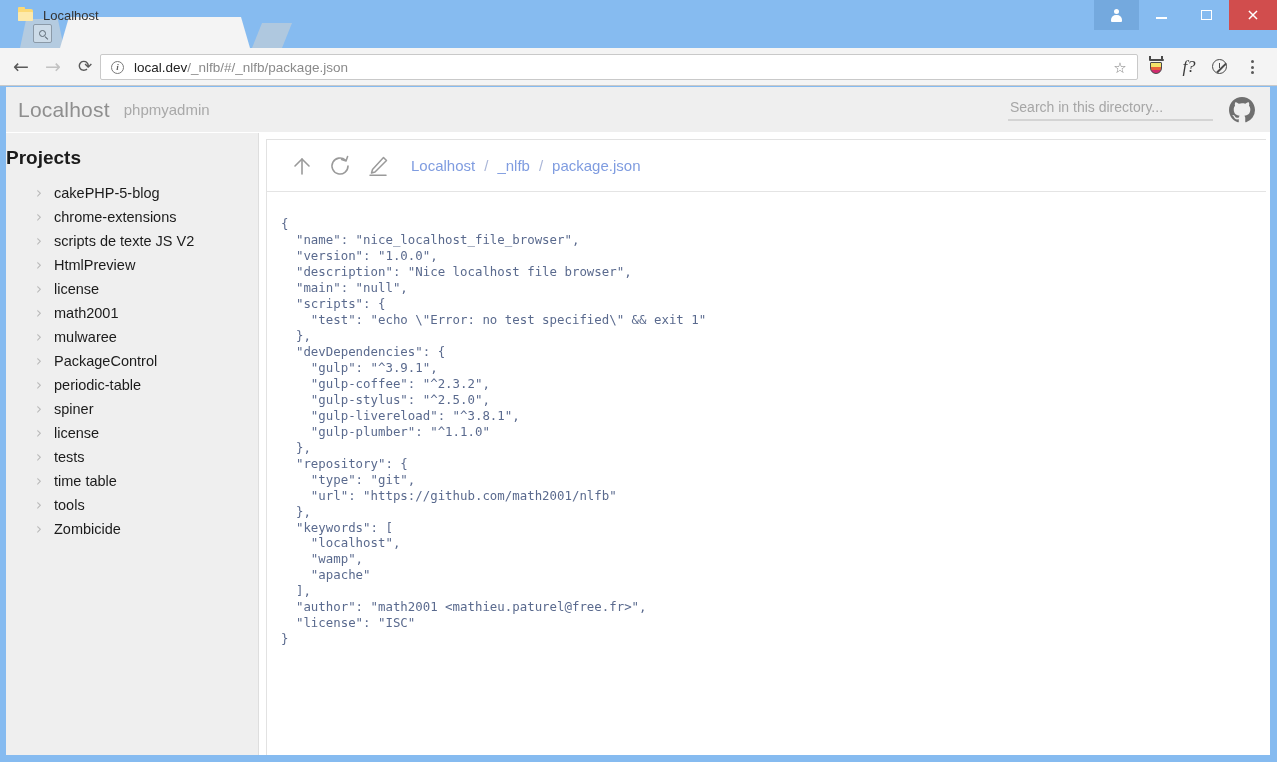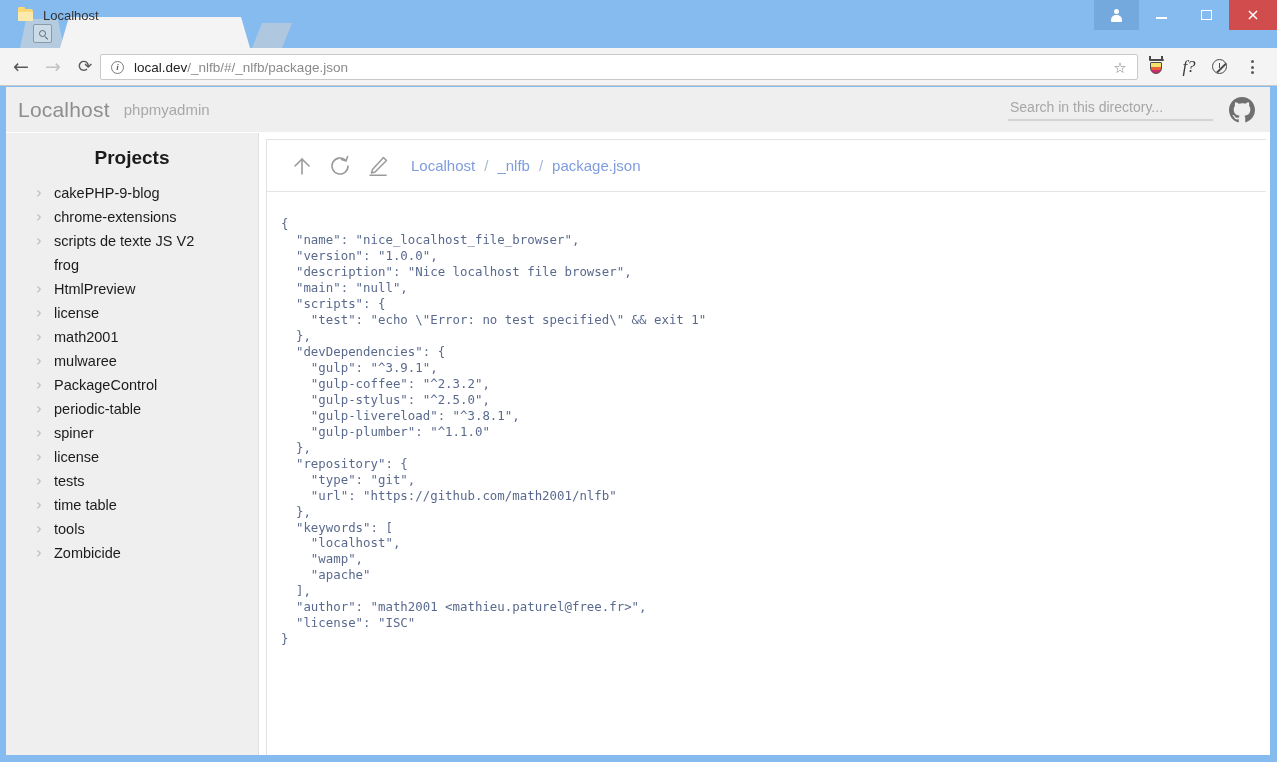--- a/index.html
+++ b/index.html
@@ -223,21 +223,21 @@
   }
 
   
   #sidebar {
     position: absolute; left: 0; top: 46px; width: 253px; height: 622px;
     background: #efefef;
     border-right: 1px solid #dedede;
     overflow: hidden;
   }
   #projects-title {
-    text-align: center; font-size: 19px; font-weight: bold; color: #1b1b1b;
+    font-size: 19px; font-weight: bold; color: #1b1b1b;
     margin-top: 14px; margin-bottom: 12px;
   }
   .proj-item {
     display: flex; align-items: center; height: 24px; padding-left: 30px;
     font-size: 14.5px; color: #1b1b1b;
   }
   .proj-chev {
     width: 15px; flex: none; color: #b9b9b9; font-size: 15px;
     font-family: "DejaVu Sans", sans-serif; line-height: 1;
   }
@@ -374,33 +374,29 @@
           <path fill="#6f6f6f" d="M8 0C3.58 0 0 3.58 0 8c0 3.54 2.29 6.53 5.47 7.59.4.07.55-.17.55-.38 0-.19-.01-.82-.01-1.49-2.01.37-2.53-.49-2.69-.94-.09-.23-.48-.94-.82-1.13-.28-.15-.68-.52-.01-.53.63-.01 1.08.58 1.23.82.72 1.21 1.87.87 2.33.66.07-.52.28-.87.51-1.07-1.78-.2-3.64-.89-3.64-3.95 0-.87.31-1.59.82-2.15-.08-.2-.36-1.02.08-2.12 0 0 .67-.21 2.2.82a7.4 7.4 0 0 1 2-.27c.68 0 1.36.09 2 .27 1.53-1.04 2.2-.82 2.2-.82.44 1.1.16 1.92.08 2.12.51.56.82 1.27.82 2.15 0 3.07-1.87 3.75-3.65 3.95.29.25.54.73.54 1.48 0 1.07-.01 1.93-.01 2.2 0 .21.15.46.55.38A8.01 8.01 0 0 0 16 8c0-4.42-3.58-8-8-8z"></path>
         </svg>
       </div>
     </div>
 
     <div id="sidebar">
       <div id="projects-title">Projects</div>
       <div id="projects-list">
           <div class="proj-item">
             <span class="proj-chev">›</span>
-            <span class="proj-label">cakePHP-9-blog</span>
+            <span class="proj-label">cakePHP-5-blog</span>
           </div>
           <div class="proj-item">
             <span class="proj-chev">›</span>
             <span class="proj-label">chrome-extensions</span>
           </div>
           <div class="proj-item">
             <span class="proj-chev">›</span>
             <span class="proj-label">scripts de texte JS V2</span>
-          </div>
-          <div class="proj-item">
-            <span class="proj-chev hidden">›</span>
-            <span class="proj-label">frog</span>
           </div>
           <div class="proj-item">
             <span class="proj-chev">›</span>
             <span class="proj-label">HtmlPreview</span>
           </div>
           <div class="proj-item">
             <span class="proj-chev">›</span>
             <span class="proj-label">license</span>
           </div>
           <div class="proj-item">

